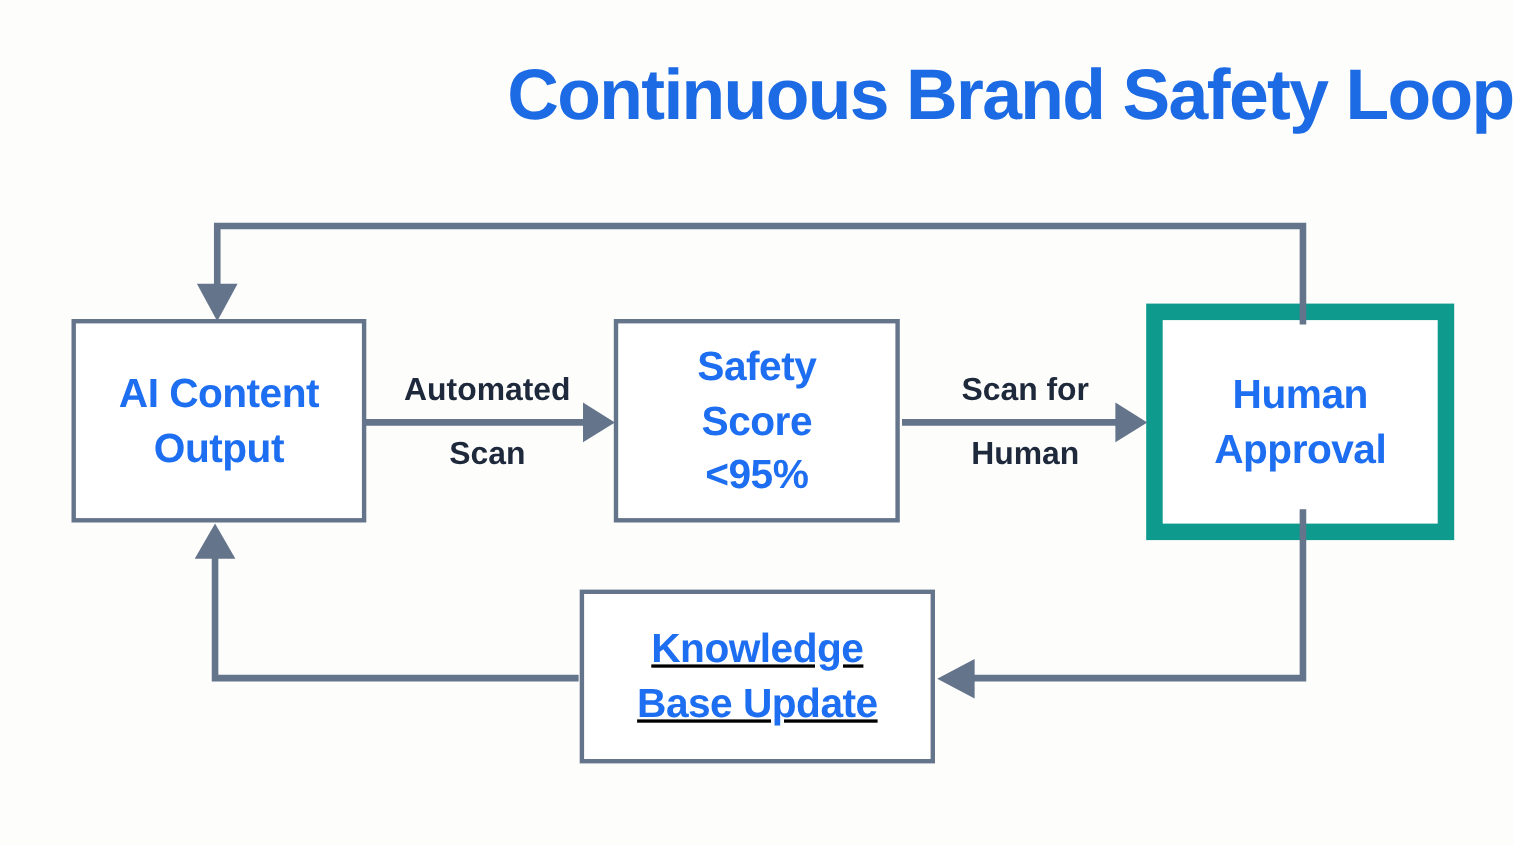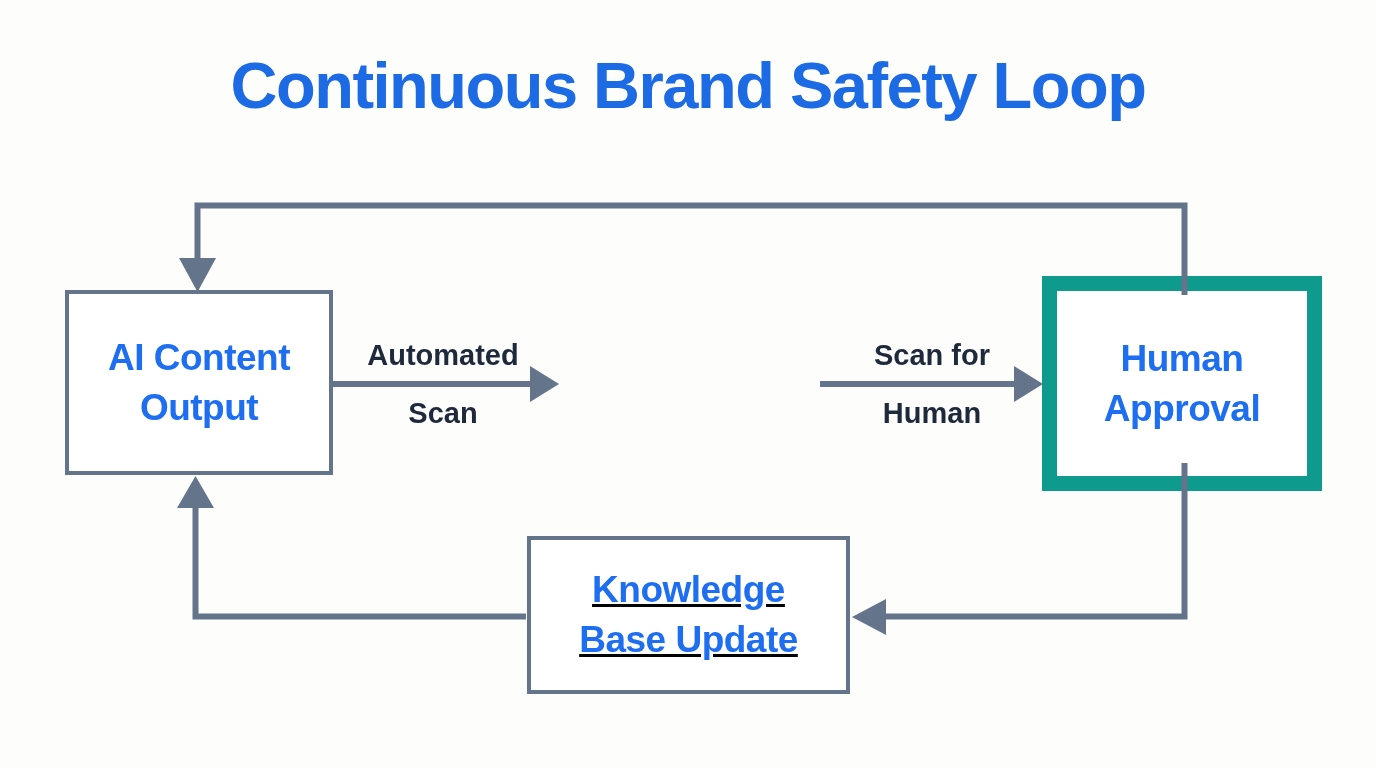--- a/index.html
+++ b/index.html
@@ -14,21 +14,21 @@
     height: 768px;
     background: var(--bg, #fdfdfc);
     overflow: hidden;
   }
   .diagram-title {
     position: absolute;
     top: 48px;
     left: 0;
     width: 100%;
     margin: 0;
-    text-align: center;
+    text-align: right;
     font-size: 65px;
     font-weight: bold;
     letter-spacing: -1.5px;
     color: var(--title-blue, #1c6ae4);
     white-space: nowrap;
   }
   .node {
     position: absolute;
     box-sizing: border-box;
     background: #ffffff;
@@ -91,20 +91,25 @@
 
 <div class="stage">
 
   <h1 class="diagram-title">Continuous Brand Safety Loop</h1>
 
   <div class="node node-ai">
     <span class="node-label">AI Content
 Output</span>
   </div>
 
+  <div class="node node-score">
+    <span class="node-label">Safety
+Score
+&lt;95%</span>
+  </div>
 
   <div class="node node-human">
     <span class="node-label">Human
 Approval</span>
   </div>
 
   <div class="node node-kb">
     <span class="node-label">Knowledge
 Base Update</span>
   </div>

